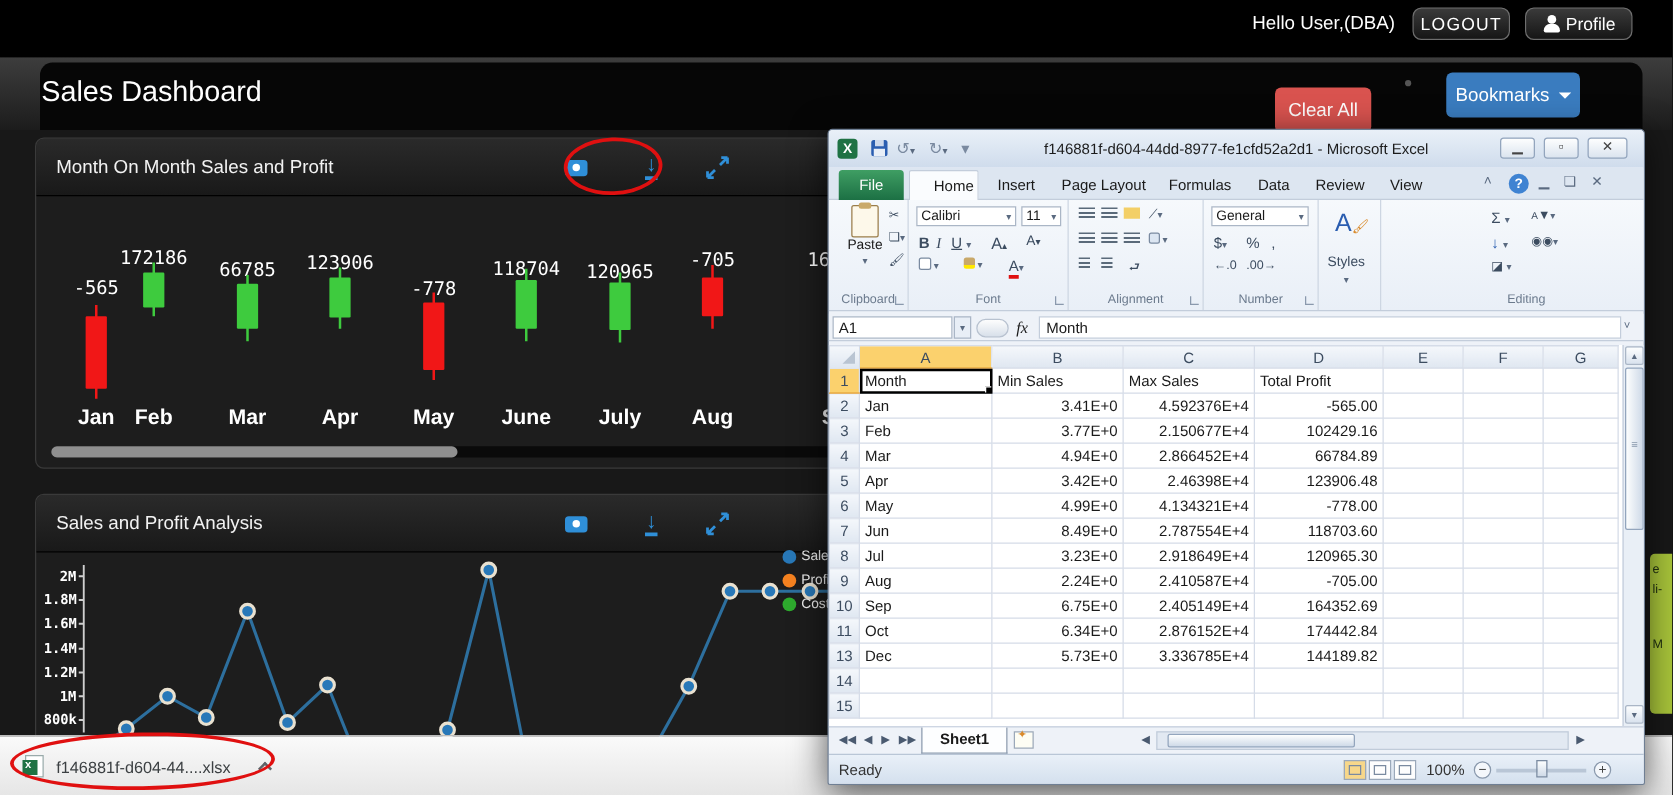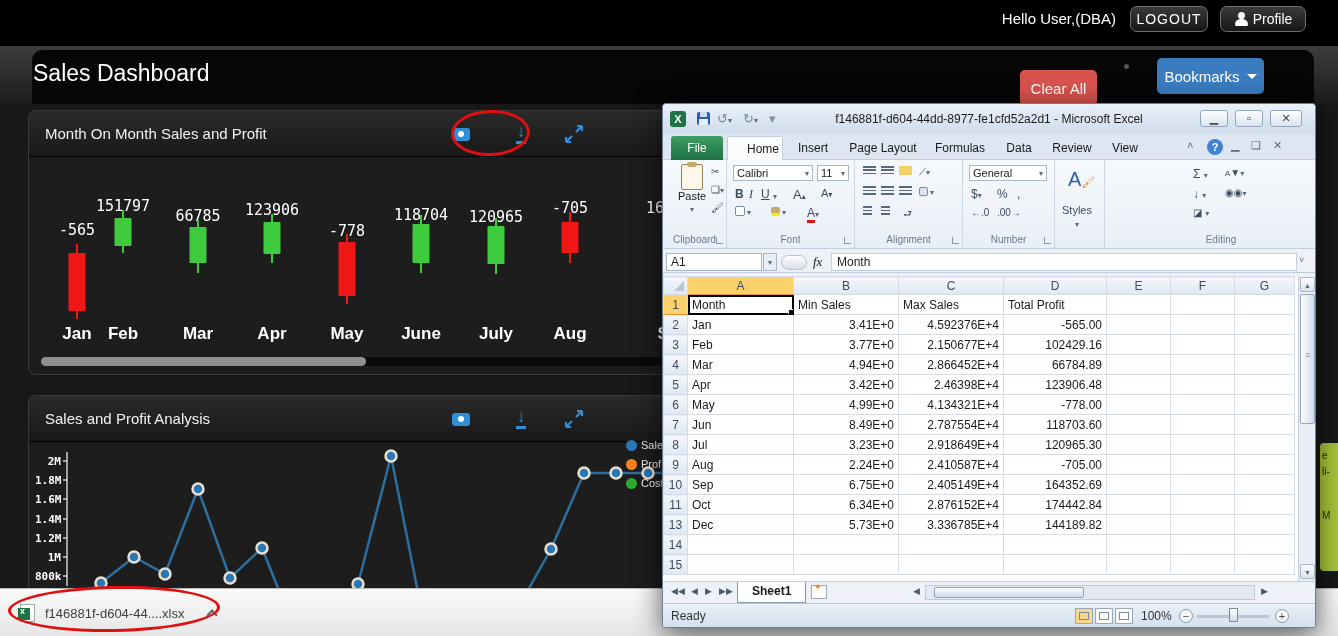--- a/index.html
+++ b/index.html
@@ -235,21 +235,21 @@
           <path d="M13 9 L19 3 M19 3 h-5 M19 3 v5"></path>
           <path d="M9 13 L3 19 M3 19 h5 M3 19 v-5"></path>
         </g>
       </svg>
     </div>
     <div id="candle-area">
         <div class="candle-label" style="left: 48px; top: 110px;">-565</div>
         <div class="wick" style="left: 48px; top: 133px; height: 75px; background: rgb(241, 23, 23);"></div>
         <div class="body" style="left: 48px; top: 142px; height: 58px; background: rgb(241, 23, 23);"></div>
         <div class="month-label" style="left: 48px; top: 213px;">Jan</div>
-        <div class="candle-label" style="left: 94px; top: 86px;">151797</div>
+        <div class="candle-label" style="left: 94px; top: 86px;">172186</div>
         <div class="wick" style="left: 94px; top: 99px; height: 43px; background: rgb(62, 203, 62);"></div>
         <div class="body" style="left: 94px; top: 107px; height: 28px; background: rgb(62, 203, 62);"></div>
         <div class="month-label" style="left: 94px; top: 213px;">Feb</div>
         <div class="candle-label" style="left: 169px; top: 96px;">66785</div>
         <div class="wick" style="left: 169px; top: 109px; height: 53px; background: rgb(62, 203, 62);"></div>
         <div class="body" style="left: 169px; top: 116px; height: 36px; background: rgb(62, 203, 62);"></div>
         <div class="month-label" style="left: 169px; top: 213px;">Mar</div>
         <div class="candle-label" style="left: 243px; top: 90px;">123906</div>
         <div class="wick" style="left: 243px; top: 103px; height: 49px; background: rgb(62, 203, 62);"></div>
         <div class="body" style="left: 243px; top: 111px; height: 32px; background: rgb(62, 203, 62);"></div>

